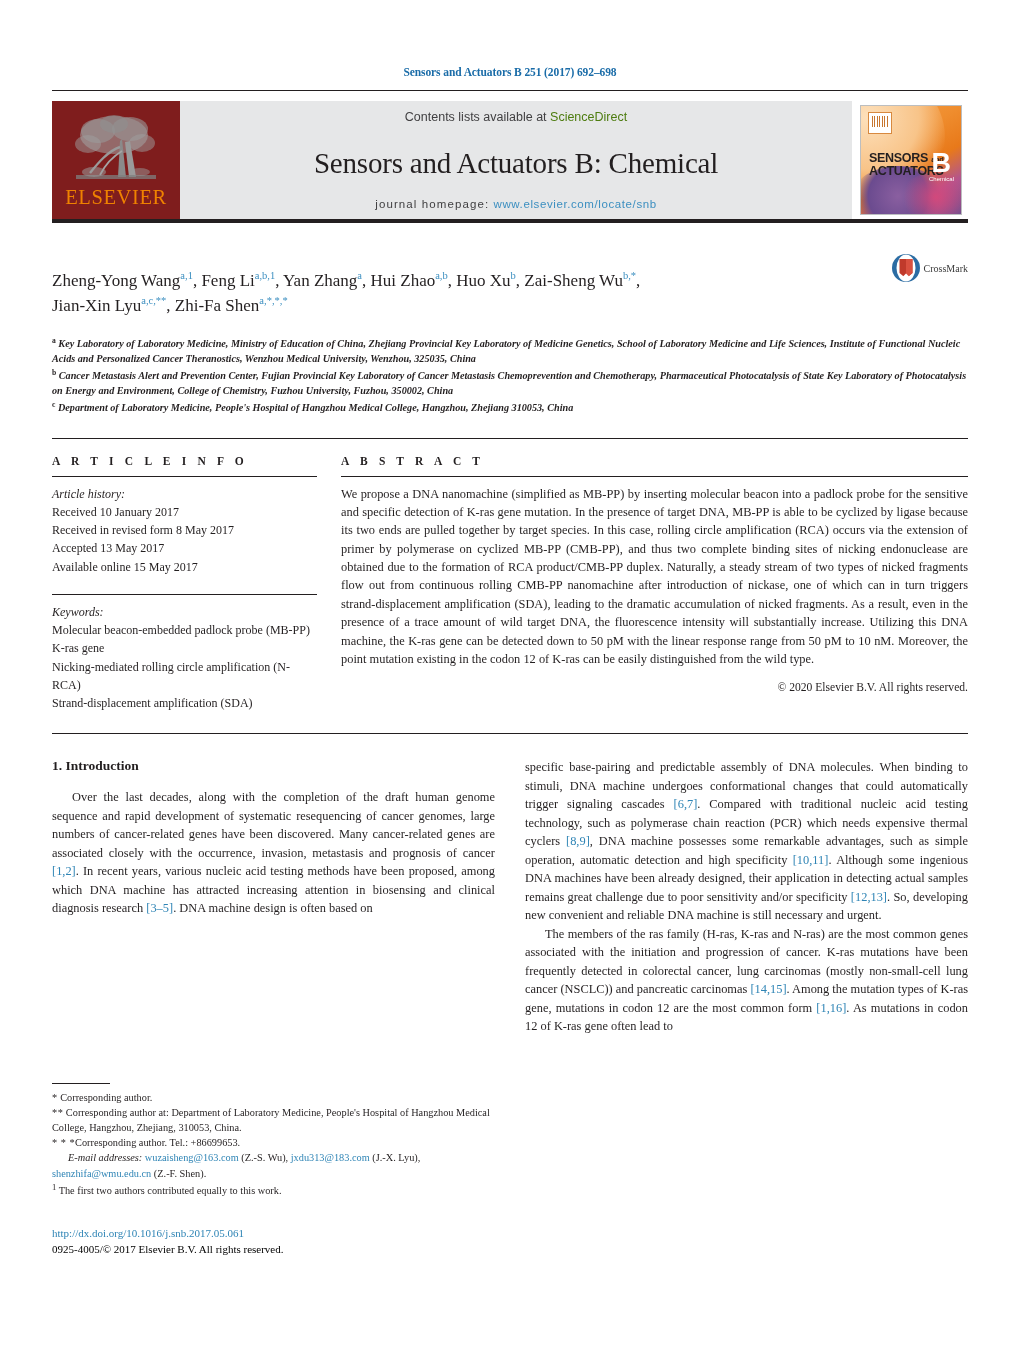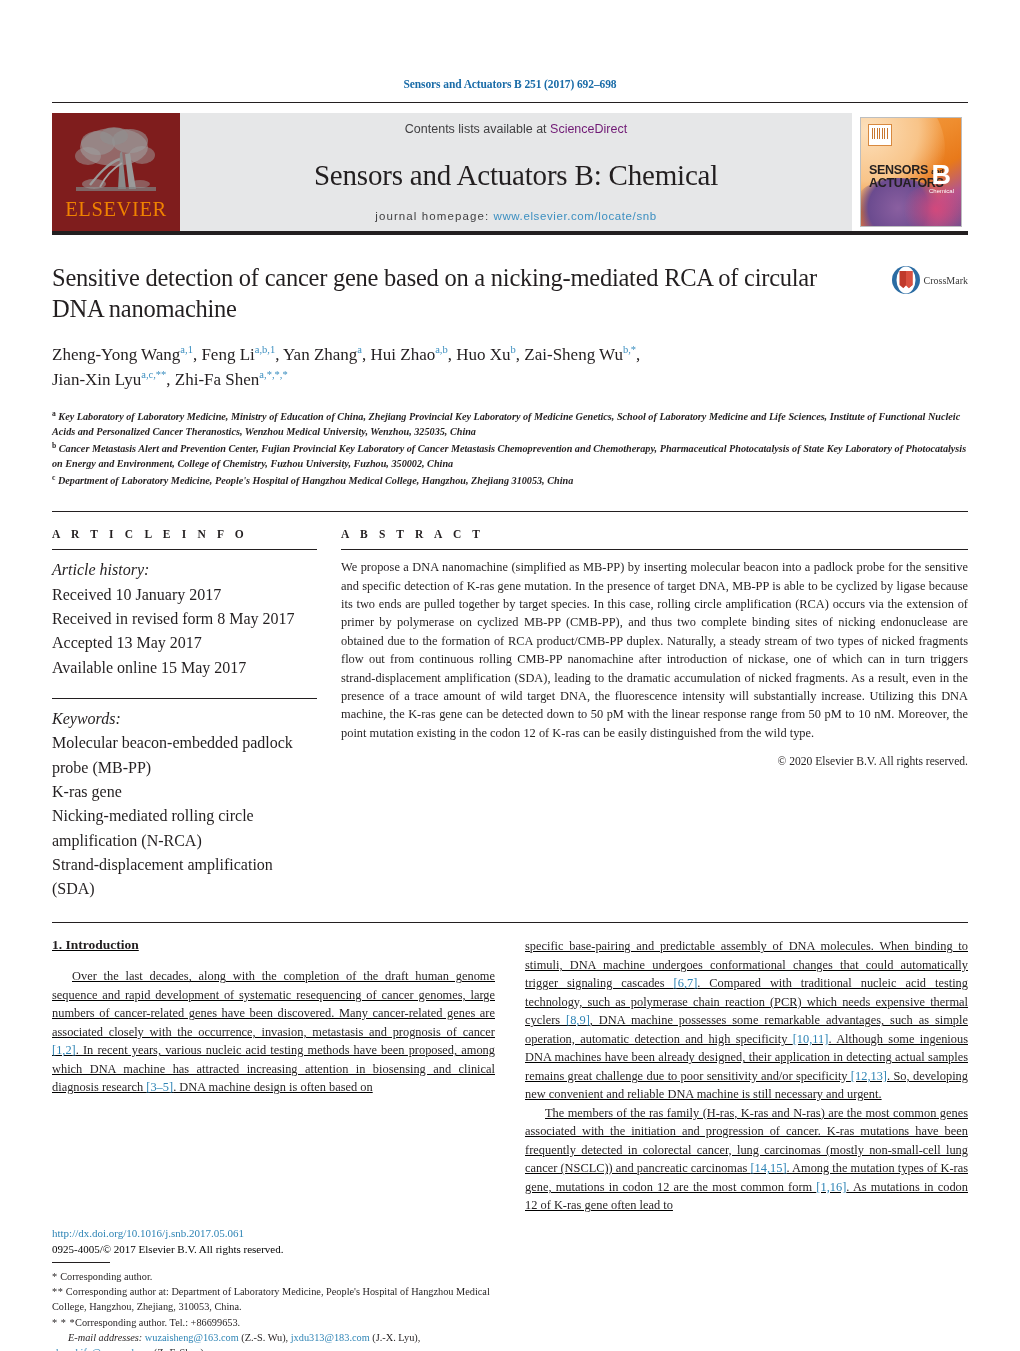--- a/index.html
+++ b/index.html
@@ -13,21 +13,21 @@
     font-family: "Liberation Serif", serif;
     color: #000;
     position: relative;
     overflow: hidden;
   }
   .page {
     width: 1020px;
     height: 1346px;
     position: relative;
     box-sizing: border-box;
-    padding: 12px 52px;
+    padding: 0 52px;
   }
 
   
   .running-head {
     text-align: center;
     font-size: 11.5px;
     font-weight: bold;
     color: #1a6ca8;
     padding-top: 66px;
     letter-spacing: -0.1px;
@@ -69,21 +69,21 @@
     justify-content: space-between;
     padding: 9px 0 9px 0;
     position: relative;
   }
   .contents-line {
     text-align: center;
     font-family: "Liberation Sans", sans-serif;
     font-size: 12.5px;
     color: #414042;
   }
-  .sd-link { color: #701a75; }
+  .sd-link { color: #4d7c0f; }
   .journal-title {
     text-align: center;
     font-family: "Liberation Serif", serif;
     font-size: 29px;
     color: #231f20;
     margin: 6px 0 2px 0;
     letter-spacing: -0.2px;
   }
   .homepage-line {
     text-align: center;
@@ -202,21 +202,21 @@
   .col-abs  { flex: 1 1 auto; }
   .sec-head {
     font-family: "Liberation Serif", serif;
     font-size: 11.5px;
     font-weight: bold;
     letter-spacing: 4.2px;
     color: #231f20;
   }
   .hr-thin { border-top: 1px solid #231f20; margin: 9px 0 8px 0; }
   .info-block {
-    font-size: 16px;
+    font-size: 12px;
     line-height: 1.52;
     color: #231f20;
   }
   .info-block .lbl { font-style: italic; }
   .abstract-text {
     font-size: 12.4px;
     line-height: 1.48;
     text-align: justify;
     color: #231f20;
     margin: 0;
@@ -228,23 +228,22 @@
     color: #231f20;
   }
   .rule-bottom-abs {
     border-top: 1.2px solid #231f20;
     margin-top: 21px;
   }
 
   
   .body-cols {
     display: flex;
-    margin-top: 14px;
+    margin-top: 24px;
     column-gap: 30px;
-    text-decoration: underline;
   }
   .bcol { flex: 1 1 0; position: relative; }
   h2.sec-title {
     font-size: 13.5px;
     font-weight: bold;
     margin: 0 0 14px 0;
     color: #231f20;
   }
   .para {
     font-size: 12.4px;
@@ -340,21 +339,20 @@
         <div class="l2">ACTUATORS</div>
       </div>
       <div class="cover-b">B</div>
       <div class="cover-bsub">Chemical</div>
     </div>
   </div>
   <div class="rule-under-mast"></div>
 
   <div class="title-row">
     <div class="title-col">
-      <h1 class="article-title">Sensitive detection of cancer gene based on a nicking-mediated RCA of circular DNA nanomachine</h1>
       <div class="authors">
         <div>Zheng-Yong Wang<sup>a,1</sup>, Feng Li<sup>a,b,1</sup>, Yan Zhang<sup>a</sup>, Hui Zhao<sup>a,b</sup>, Huo Xu<sup>b</sup>, Zai-Sheng Wu<sup>b,*</sup>,</div>
         <div>Jian-Xin Lyu<sup>a,c,**</sup>, Zhi-Fa Shen<sup>a,*,*,*</sup></div>
       </div>
     </div>
     <div class="crossmark">
       <div class="cm-badge">
         <svg width="30" height="30" viewBox="0 0 30 30">
           <circle cx="15" cy="15" r="14" fill="#2b6ca3"></circle>
           <ellipse cx="15" cy="15" rx="9.5" ry="13.5" fill="#ffffff"></ellipse>

